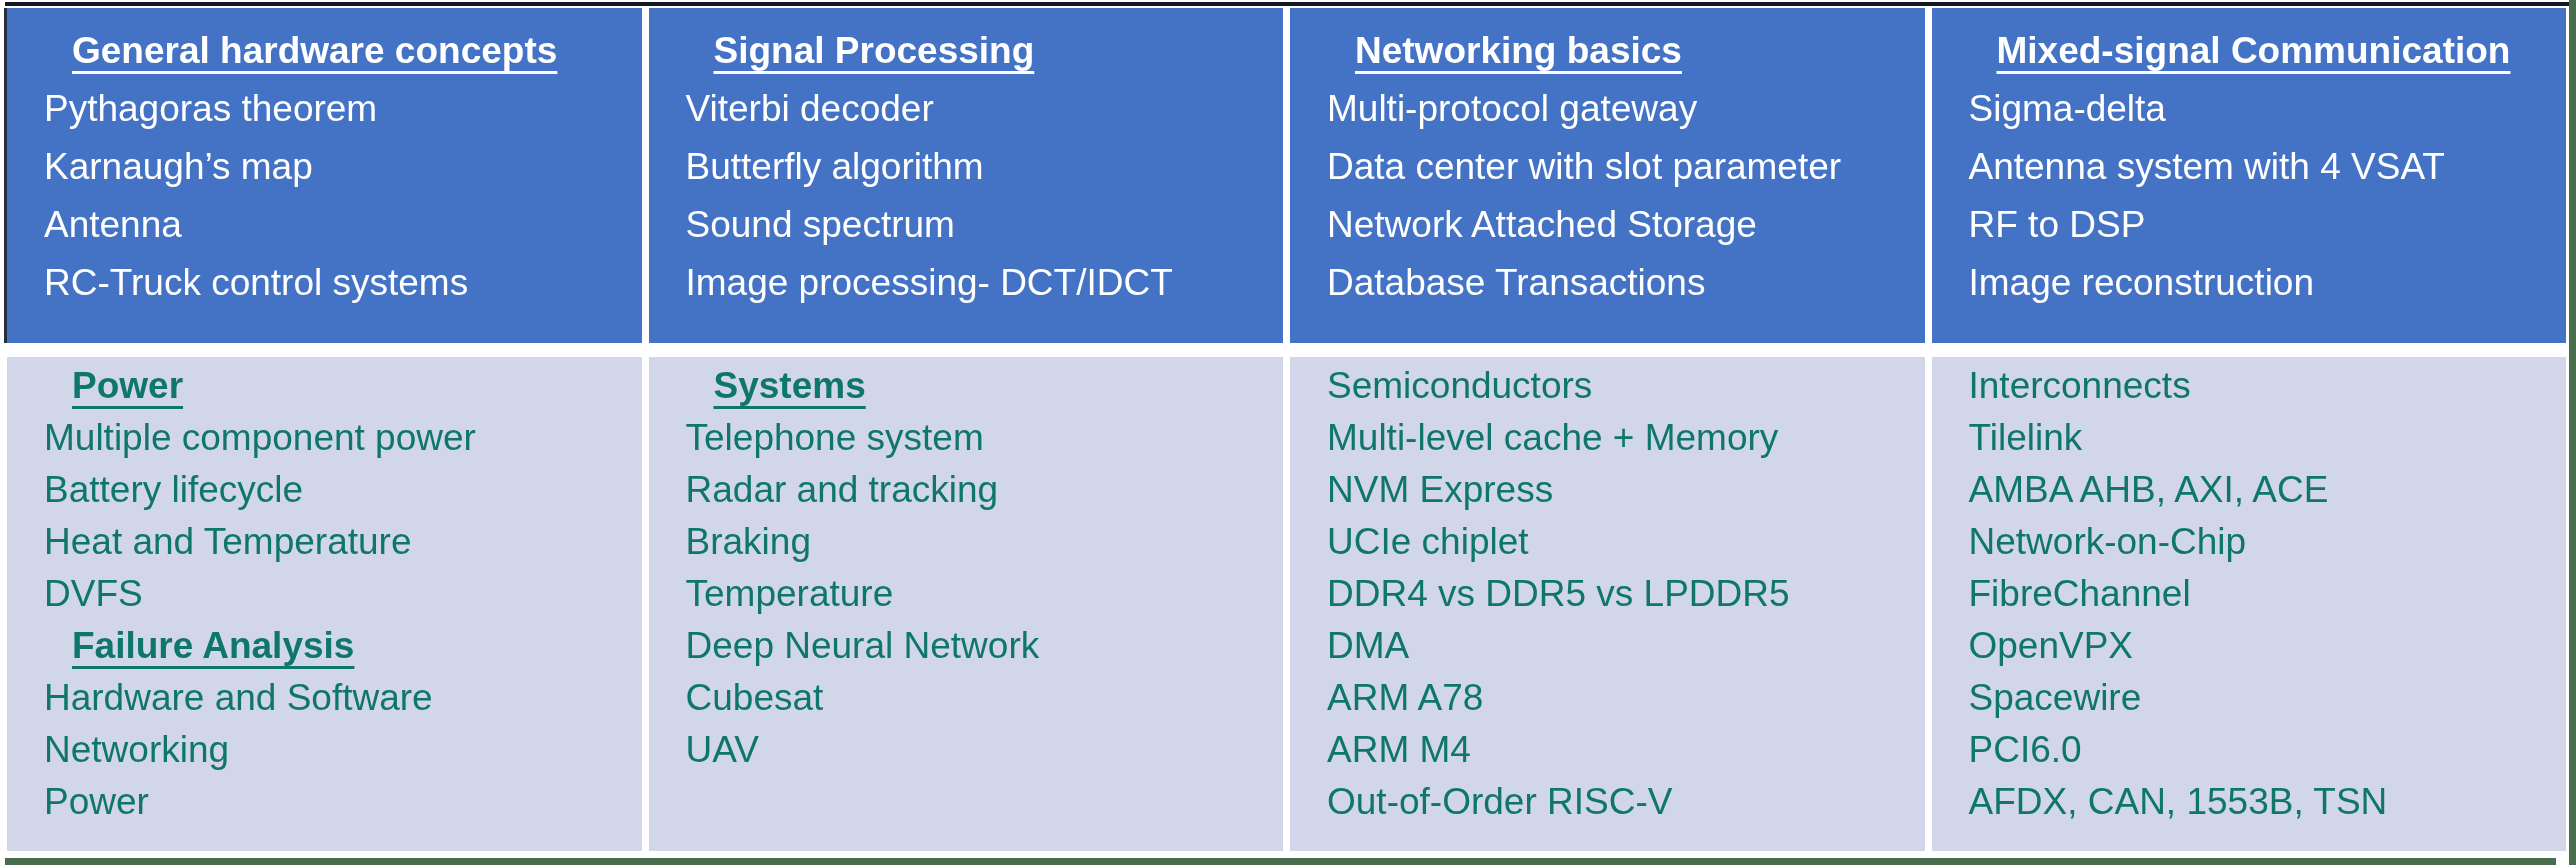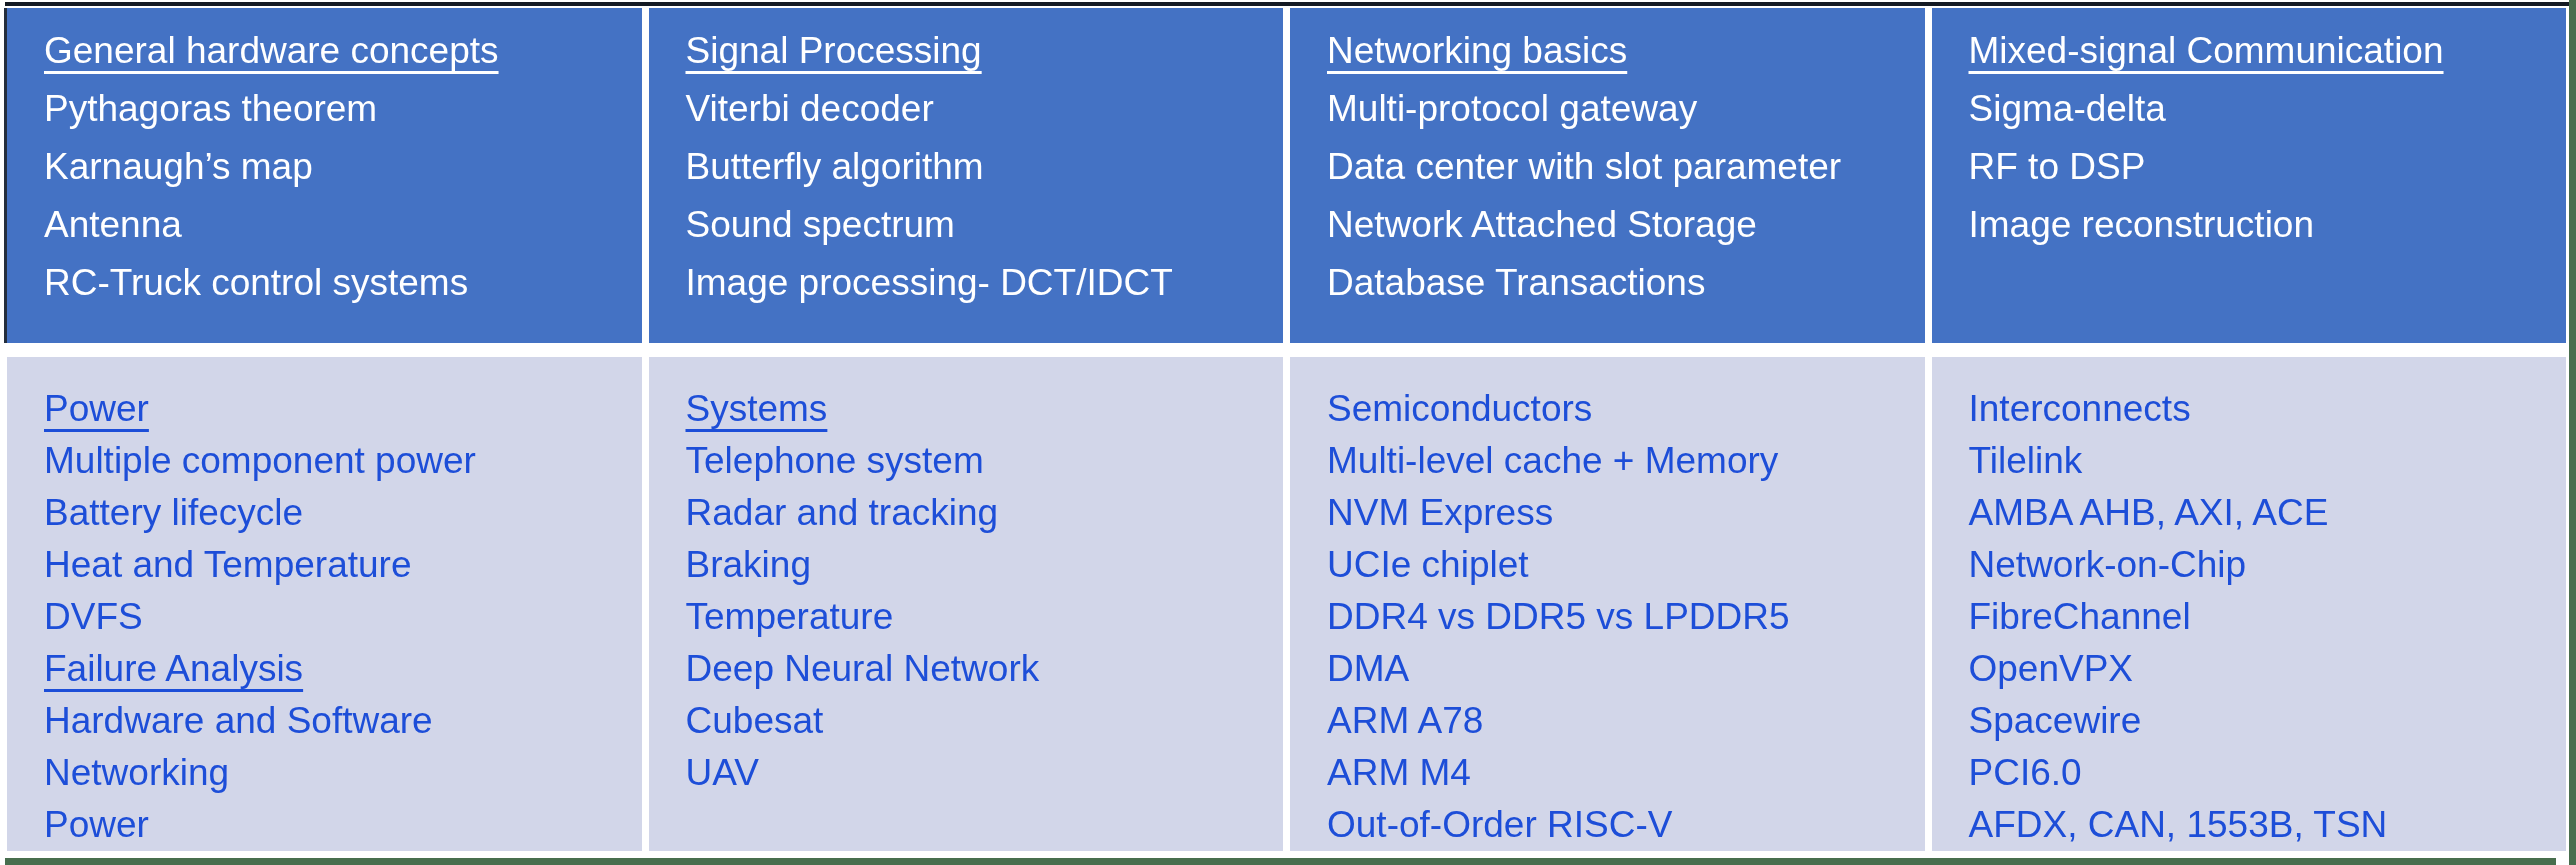--- a/index.html
+++ b/index.html
@@ -38,30 +38,31 @@
     padding:14px 33px 8.7px 37px;
     font-size:37px;
   }
   .cell.header{
     background:#4472c4;
     color:#ffffff;
     line-height:58px;
   }
   .cell.body{
     background:#d2d6e9;
-    color:#1d4ed8;
+    color:#0f766e;
     line-height:52px;
-    padding-top:26px;
+    padding-top:3px;
   }
   .line{white-space:nowrap}
   .line.heading{
-    font-weight:normal;
+    font-weight:bold;
     text-decoration:underline;
     text-underline-offset:7.9px;
     text-decoration-thickness:3.1px;
+    margin-left:28px;
   }
 </style>
 </head>
 <body>
 
 <div class="top-rule"></div>
 <div class="header-left-border"></div>
 <div class="edge-right"></div>
 <div class="edge-bottom"></div>
 
@@ -83,20 +84,21 @@
   <div class="cell header">
       <div class="line heading">Networking basics</div>
       <div class="line">Multi-protocol gateway</div>
       <div class="line">Data center with slot parameter</div>
       <div class="line">Network Attached Storage</div>
       <div class="line">Database Transactions</div>
     </div>
   <div class="cell header">
       <div class="line heading">Mixed-signal Communication</div>
       <div class="line">Sigma-delta</div>
+      <div class="line">Antenna system with 4 VSAT</div>
       <div class="line">RF to DSP</div>
       <div class="line">Image reconstruction</div>
     </div>
   <div class="cell body">
       <div class="line heading">Power</div>
       <div class="line">Multiple component power</div>
       <div class="line">Battery lifecycle</div>
       <div class="line">Heat and Temperature</div>
       <div class="line">DVFS</div>
       <div class="line heading">Failure Analysis</div>

